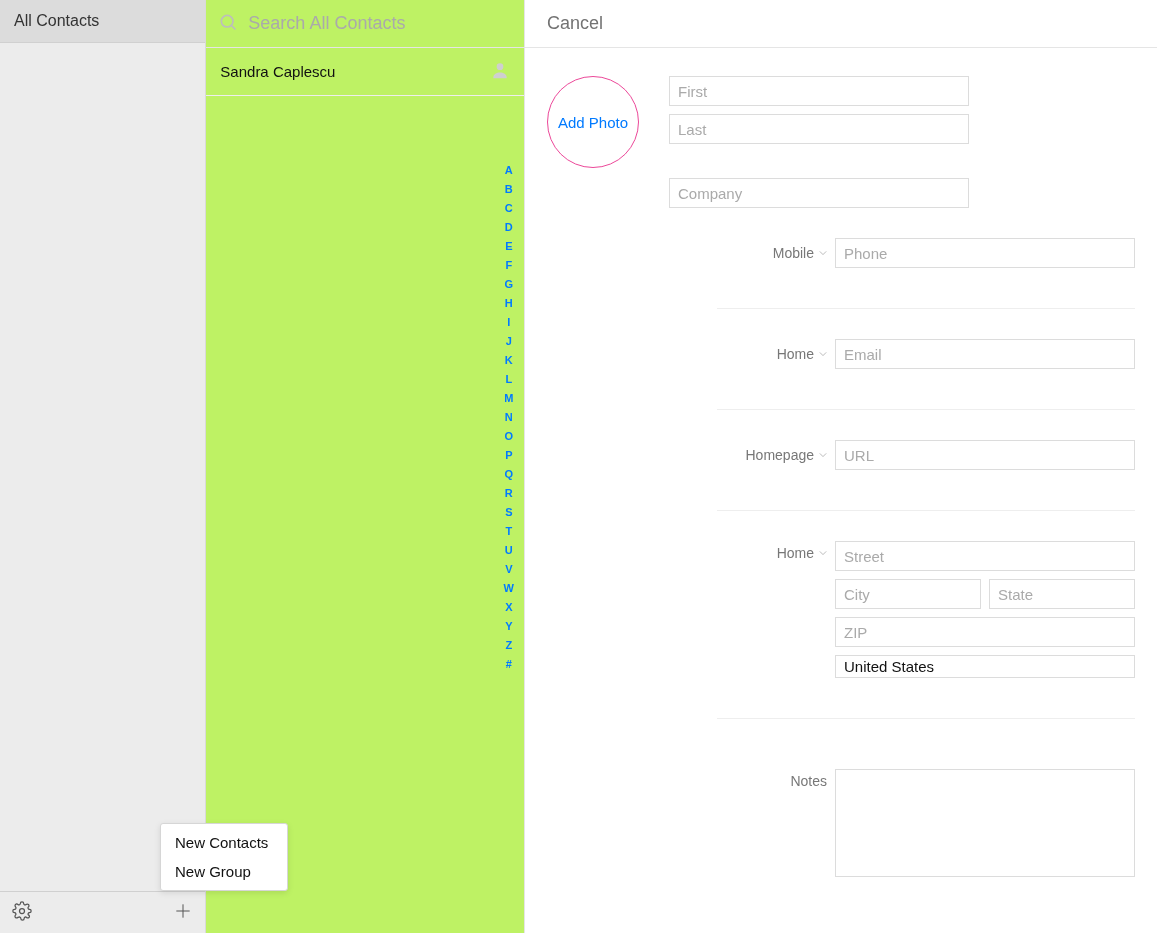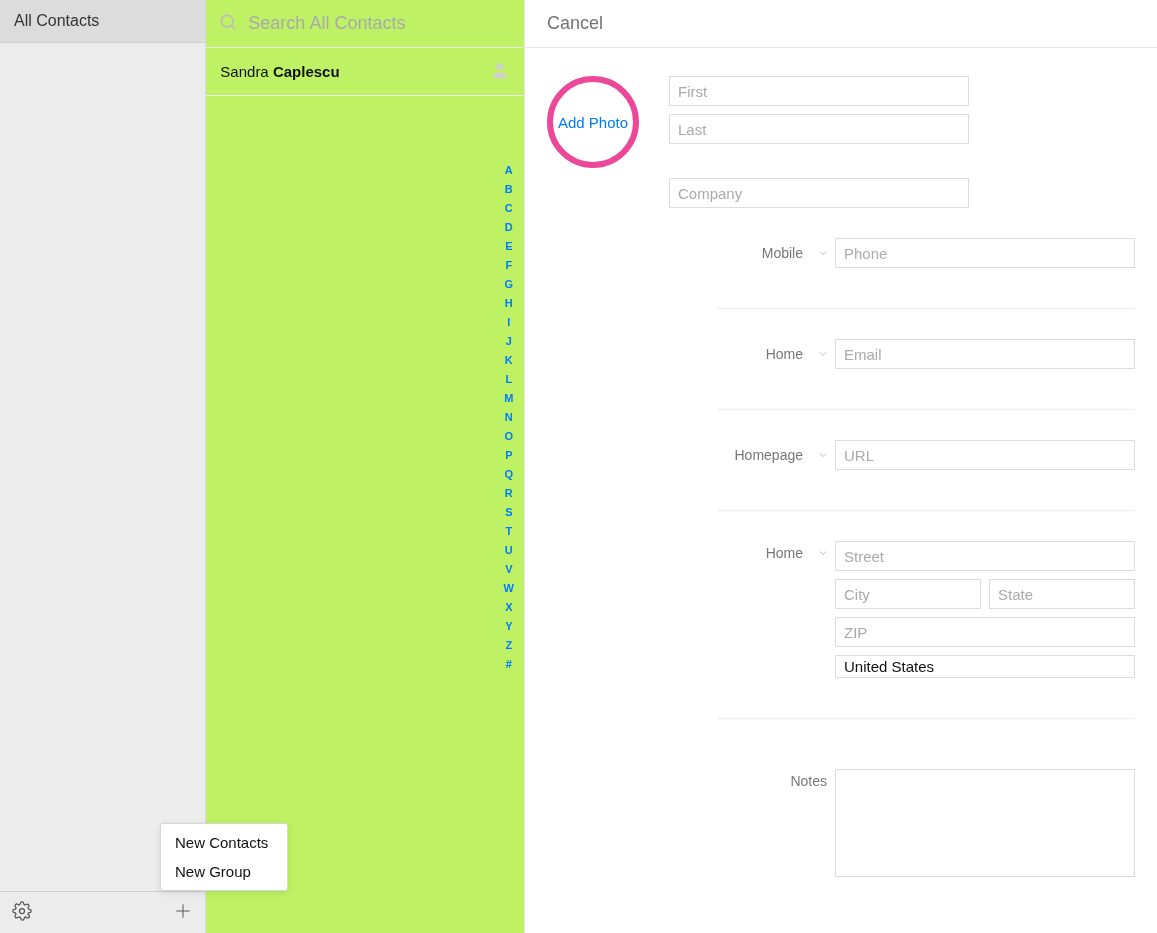--- a/index.html
+++ b/index.html
@@ -21,38 +21,38 @@
   .popup { position:absolute; left:160px; bottom:42px; width:128px; background:#fff; border:1px solid #d6d6d6; border-radius:3px; box-shadow:0 2px 6px rgba(0,0,0,.1); padding:4px 0; z-index:10;}
   .popup-item { padding:6px 14px; font-size:15px; cursor:pointer; }
   
   .list-panel { width:380px; background:#bef264; border-right:1px solid #e5e5e5; display:flex; flex-direction:column; position:relative;}
   .search-row { height:48px; border-bottom:1px solid #e5e5e5; display:flex; align-items:center; padding:0 12px;}
   .search-row svg { color:#bdbdbd;}
   .search-input { flex:1; border:none; outline:none; font-size:18px; color:#333; margin-left:8px; background:transparent;}
   .search-input::placeholder { color:#aaa; }
   .contact-row { height:48px; border-bottom:1px solid #eee; display:flex; align-items:center; justify-content:space-between; padding:0 14px; cursor:pointer;}
   .contact-name { font-size:15px;}
-  .contact-name .ln { font-weight:700;}
+  .contact-name .ln { font-weight:400;}
   .avatar-icon { color:#cfcfcf;}
   .az { position:absolute; right:10px; top:165px; display:flex; flex-direction:column; align-items:center; gap:8px;}
   .az span { color:#007aff; font-size:11px; font-weight:600; cursor:pointer; line-height:1;}
   
   .detail-panel { flex:1; background:#fff; display:flex; flex-direction:column;}
   .detail-header { height:48px; border-bottom:1px solid #e5e5e5; display:flex; align-items:center; padding:0 22px;}
   .cancel-btn { color:#737373; font-size:18px; cursor:pointer;}
   .detail-body { flex:1; overflow:auto; padding:28px 22px 20px 22px;}
   .top-area { display:flex; align-items:flex-start; gap:30px;}
-  .photo-circle { width:92px; height:92px; border:6px solid #ec4899; border-radius:50%; display:flex; align-items:center; justify-content:center; color:#007aff; font-size:15px; cursor:pointer; background:#fff;}
+  .photo-circle { width:92px; height:92px; border:1px solid #ec4899; border-radius:50%; display:flex; align-items:center; justify-content:center; color:#007aff; font-size:15px; cursor:pointer; background:#fff;}
   .name-fields { display:flex; flex-direction:column; gap:8px; width:300px;}
   input.fld, .fld { width:300px; height:30px; border:1px solid #dcdcdc; padding:4px 8px; font-size:15px; outline:none; color:#333; background:#fff;}
   input.fld::placeholder { color:#aaa;}
   .section { margin-top:40px; padding-top:0; border-top:1px solid #eee; padding-top:30px; margin-left:170px;}
   .section.first { border-top:none; padding-top:0; margin-top:30px;}
   .form-row { display:flex; justify-content:flex-end; align-items:center; gap:8px; margin-bottom:8px;}
-  .form-label { display:flex; align-items:center; gap:16px; color:#777; font-size:14px; width:110px; justify-content:flex-end; cursor:pointer;}
+  .form-label { display:flex; align-items:center; gap:5px; color:#777; font-size:14px; width:110px; justify-content:flex-end; cursor:pointer;}
   .form-label svg { color:#aaa;}
   .addr-grid { display:flex; flex-direction:column; gap:8px; width:300px;}
   .addr-split { display:flex; gap:8px;}
   .addr-split .fld { width:146px;}
   .country-field { display:flex; align-items:center; height:23px; border:1px solid #dcdcdc; padding:4px 8px; font-size:15px; width:300px; cursor:pointer;}
   textarea.notes { width:300px; height:108px; border:1px solid #dcdcdc; padding:6px 8px; font-size:14px; resize:none; outline:none; font-family:inherit;}
   .notes-row { display:flex; justify-content:flex-end; align-items:flex-start; gap:8px;margin-top:20px;}
   .notes-label { color:#777; font-size:14px; width:110px; text-align:right; padding-top:4px;}
 </style>
 </head>

